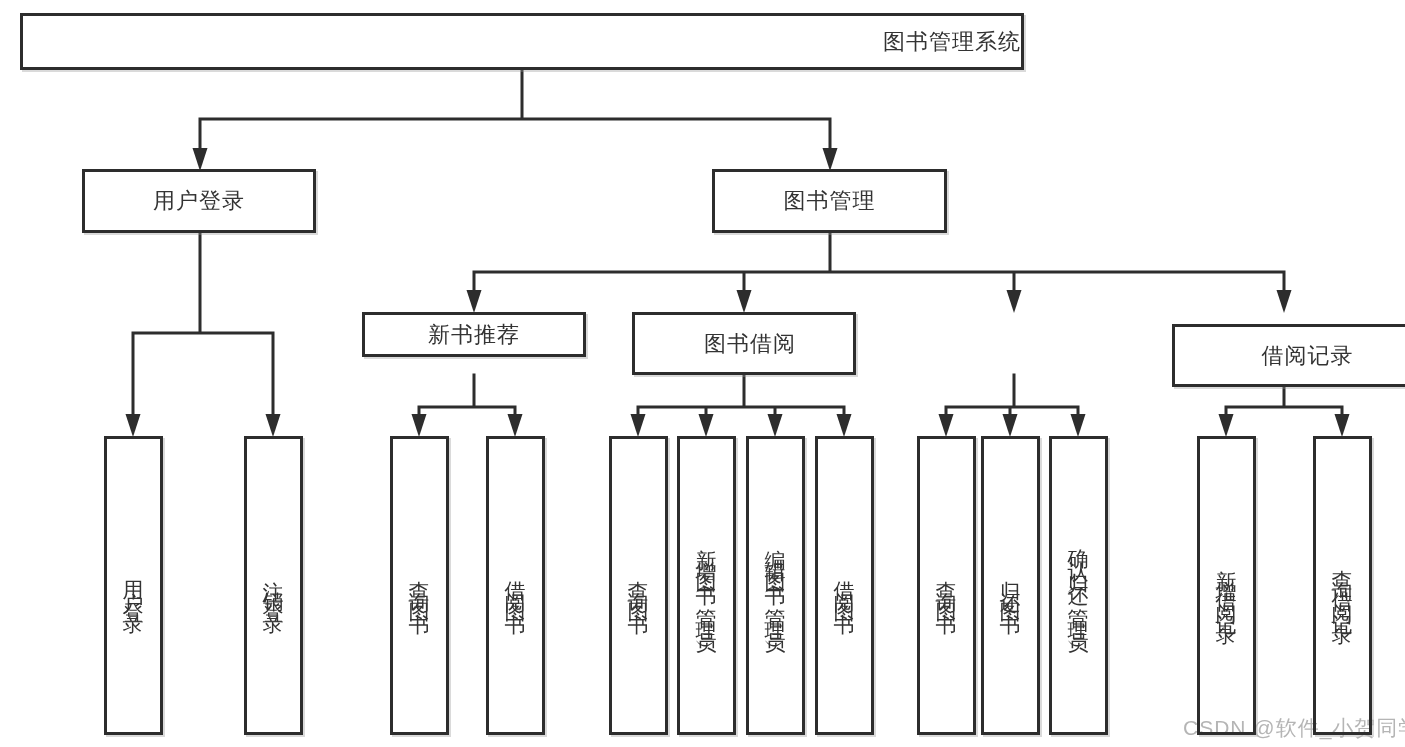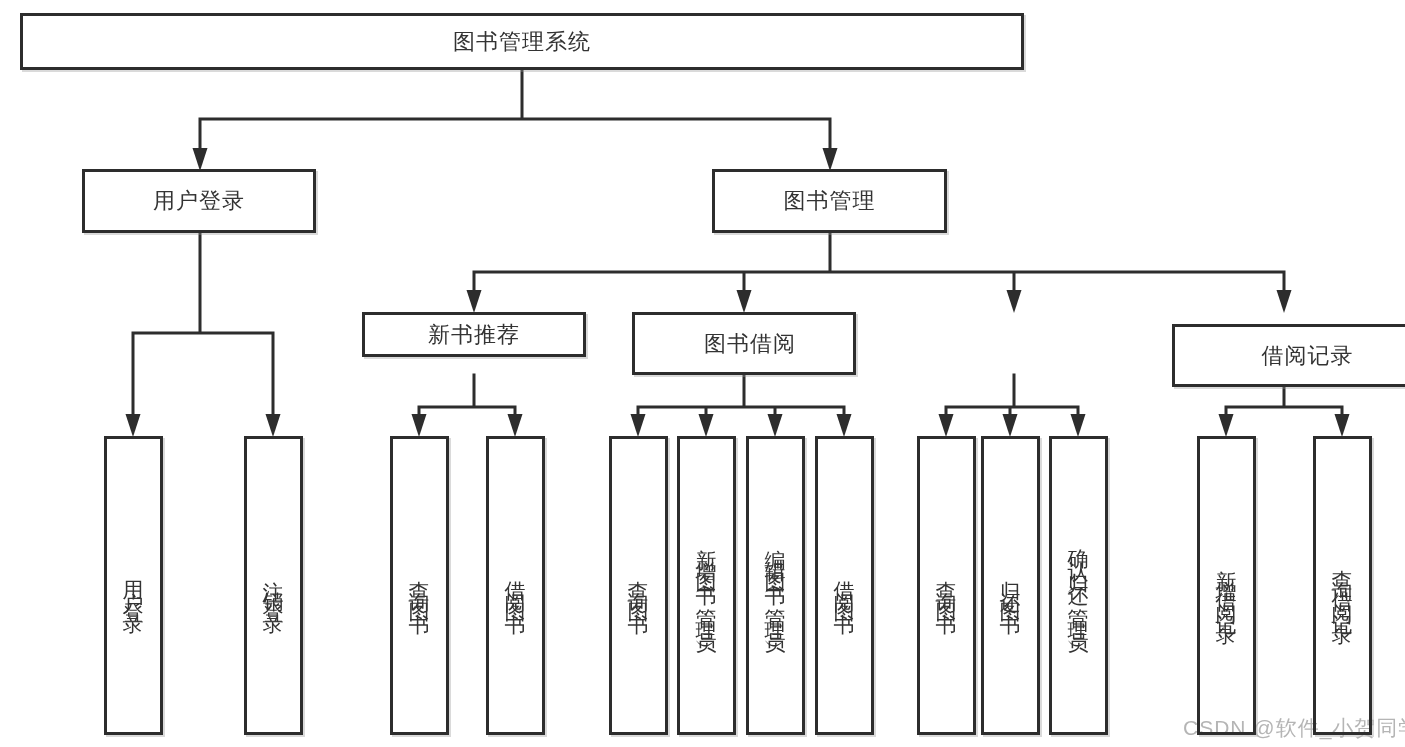--- a/index.html
+++ b/index.html
@@ -96,21 +96,21 @@
       <polygon points="767.5,414 782.5,414 775,437"></polygon>
       <polygon points="836.5,414 851.5,414 844,437"></polygon>
       <polygon points="938.5,414 953.5,414 946,437"></polygon>
       <polygon points="1002.5,414 1017.5,414 1010,437"></polygon>
       <polygon points="1070.5,414 1085.5,414 1078,437"></polygon>
       <polygon points="1218.5,414 1233.5,414 1226,437"></polygon>
       <polygon points="1334.5,414 1349.5,414 1342,437"></polygon>
     </g>
   </svg>
 
-  <div class="node hbox" style="left:20px; top:13px; width:1004px; height:57px;">
+  <div class="node hbox" style="left:20px; top:13px; width:1004px; height:57px;justify-content:flex-end;">
     <span>图书管理系统</span>
   </div>
 
   <div class="node hbox" style="left:82px; top:169px; width:234px; height:64px;">
     <span>用户登录</span>
   </div>
   <div class="node hbox" style="left:712px; top:169px; width:235px; height:64px;text-align:right;">
     <span>图书管理</span>
   </div>
 

